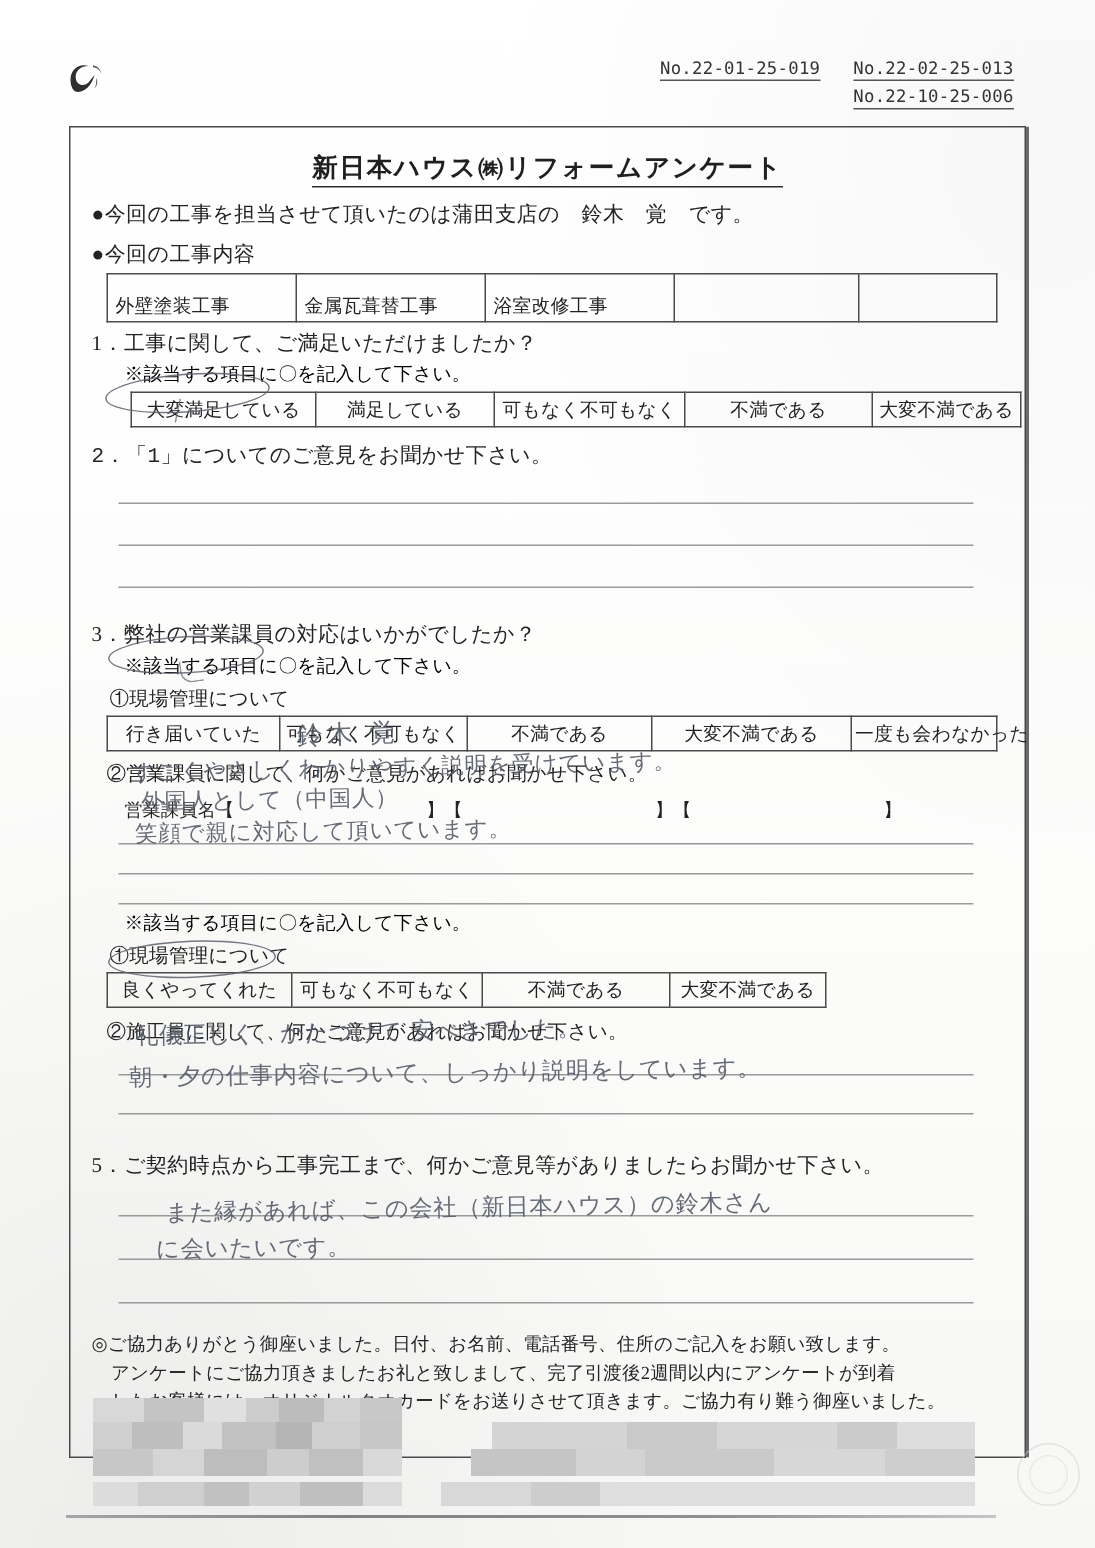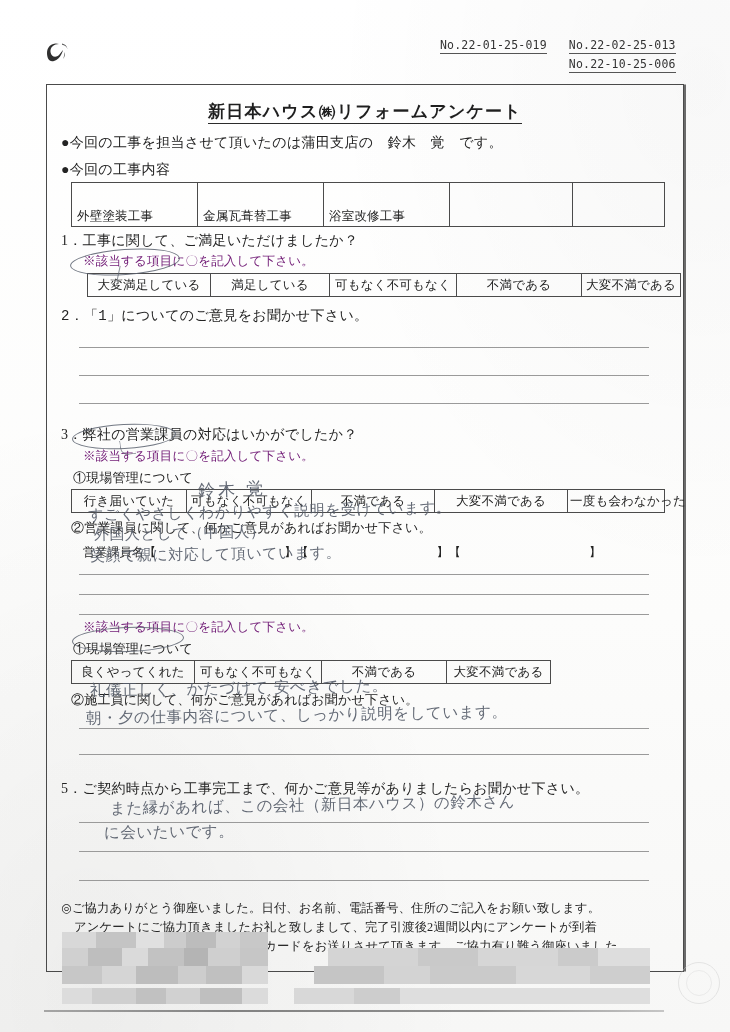--- a/index.html
+++ b/index.html
@@ -120,21 +120,21 @@
   }
   .q-line {
     font-size: 14px;
     letter-spacing: 0.3px;
     color: #232323;
     white-space: nowrap;
   }
   .note-line {
     font-size: 12.5px;
     letter-spacing: 0.2px;
-    color: #701a75;
+    color: #000000;
     margin-left: 22px;
     white-space: nowrap;
   }
   .sub-head {
     font-size: 13px;
     letter-spacing: 0.2px;
     color: #232323;
     margin-left: 12px;
     white-space: nowrap;
   }
@@ -160,21 +160,21 @@
     table-layout: fixed;
     border: 1.4px solid #3b3b3b;
   }
   table.work td {
     border: 1px solid #4b4b4b;
     font-size: 12.5px;
     letter-spacing: 0.2px;
     color: #232323;
     height: 30px;
     vertical-align: bottom;
-    padding: 12px 0 1px 5px;
+    padding: 0 0 1px 5px;
     white-space: nowrap;
     margin-top: 40px;
   }
 
   
   .rule {
     height: 1px;
     background: #9a9a9a;
   }
 

